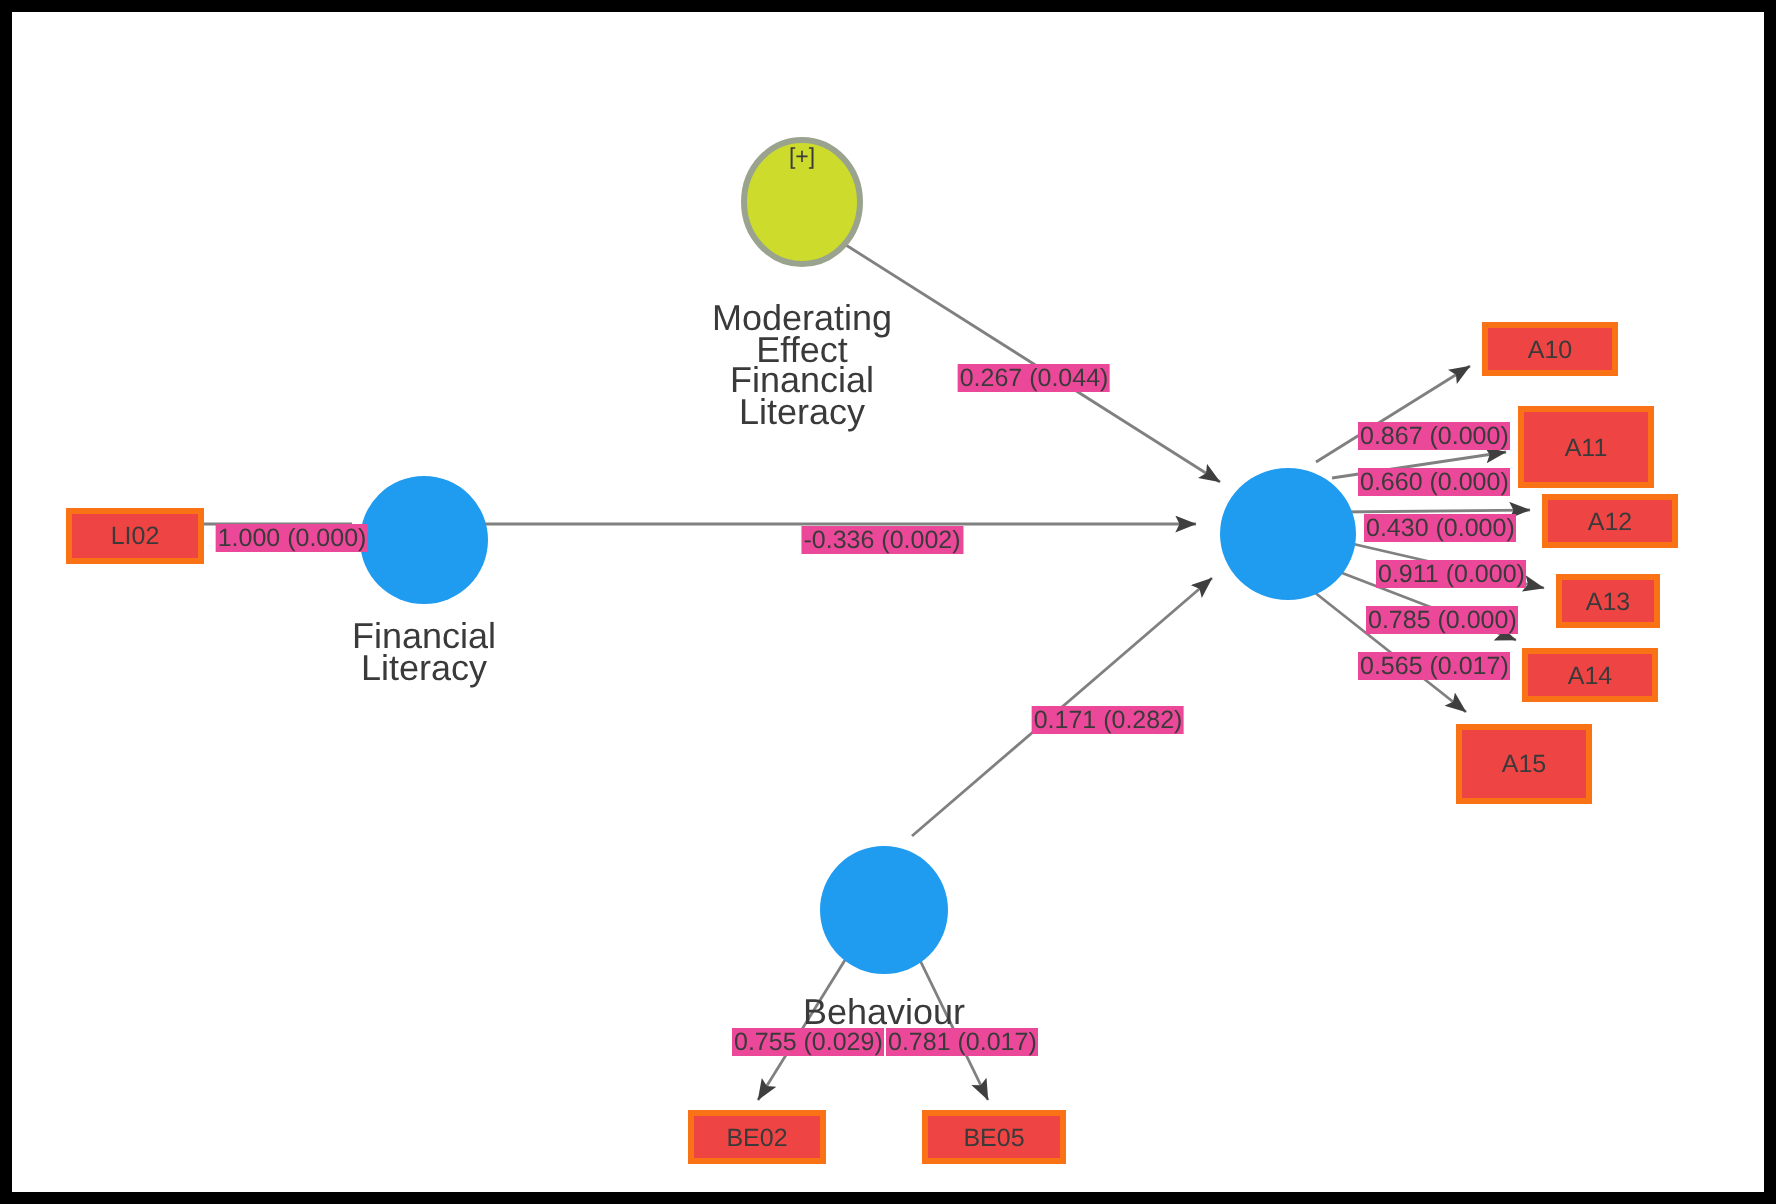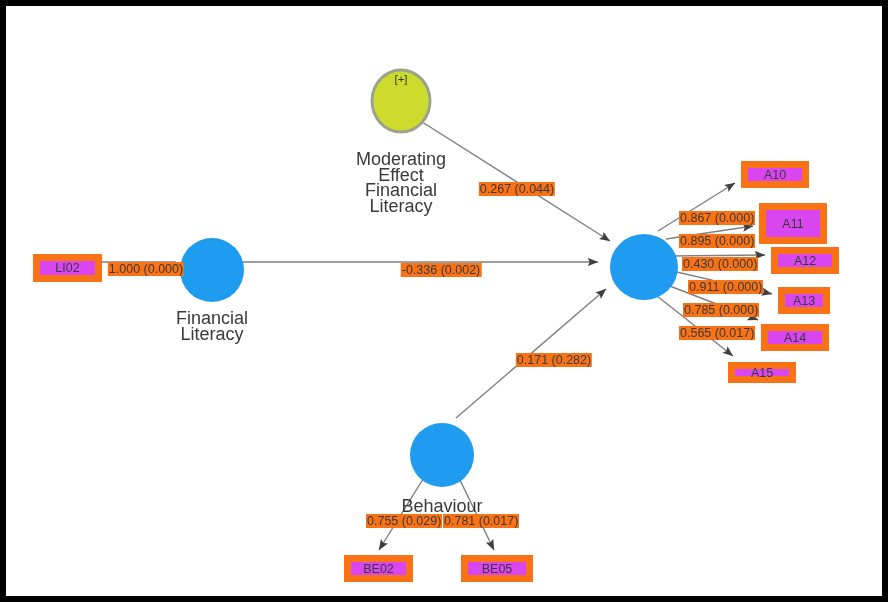--- a/index.html
+++ b/index.html
@@ -36,33 +36,33 @@
   }
   .node-circle-label {
     font-size: 18px;
     text-align: center;
     line-height: 15.5px;
     transform: translateX(-50%);
   }
   .edge-label {
     font-size: 12.5px;
     transform: translateX(-50%);
-    background: #f97316;
+    background: #ec4899;
     padding: 0 1px;
   }
   .edge-label.left-anchor { transform: none; }
   .mod-sign {
     font-size: 11.5px;
     transform: translateX(-50%);
     color: #3a3a3a;
   }
   .yellow-box {
     position: absolute;
-    background: #d946ef;
-    border: 7px solid #f97316;
+    background: #ef4444;
+    border: 3px solid #f97316;
     box-sizing: border-box;
     display: flex;
     align-items: center;
     justify-content: center;
     font-size: 12.5px;
     color: #3a3a3a;
     font-family: "Liberation Sans", sans-serif;
   }
 </style>
 </head>
@@ -128,21 +128,21 @@
 
   <div class="edge-label" style="left:511px; top:176px;">0.267 (0.044)</div>
 
   <div class="edge-label" style="left:435px; top:257px;">-0.336 (0.002)</div>
 
   <div class="edge-label" style="left:548px; top:347px;">0.171 (0.282)</div>
 
   <div class="edge-label" style="left:140px; top:256px;">1.000 (0.000)</div>
 
   <div class="edge-label left-anchor" style="left:673px; top:205px;">0.867 (0.000)</div>
-  <div class="edge-label left-anchor" style="left:673px; top:228px;">0.895 (0.000)</div>
+  <div class="edge-label left-anchor" style="left:673px; top:228px;">0.660 (0.000)</div>
   <div class="edge-label left-anchor" style="left:676px; top:251px;">0.430 (0.000)</div>
   <div class="edge-label left-anchor" style="left:682px; top:274px;">0.911 (0.000)</div>
   <div class="edge-label left-anchor" style="left:677px; top:297px;">0.785 (0.000)</div>
   <div class="edge-label left-anchor" style="left:673px; top:320px;">0.565 (0.017)</div>
 
   <div class="edge-label left-anchor" style="left:360px; top:508px;">0.755 (0.029)</div>
   <div class="edge-label left-anchor" style="left:437px; top:508px;">0.781 (0.017)</div>
 
   <div class="yellow-box" style="left:27px; top:248px; width:69px; height:28px;">
     <span>LI02</span>
@@ -156,21 +156,21 @@
   </div>
   <div class="yellow-box" style="left:765px; top:241px; width:68px; height:27px;">
     <span>A12</span>
   </div>
   <div class="yellow-box" style="left:772px; top:281px; width:52px; height:27px;">
     <span>A13</span>
   </div>
   <div class="yellow-box" style="left:755px; top:318px; width:68px; height:27px;">
     <span>A14</span>
   </div>
-  <div class="yellow-box" style="left:722px; top:356px; width:68px; height:21px;">
+  <div class="yellow-box" style="left:722px; top:356px; width:68px; height:40px;">
     <span>A15</span>
   </div>
 
   <div class="yellow-box" style="left:338px; top:549px; width:69px; height:27px;">
     <span>BE02</span>
   </div>
   <div class="yellow-box" style="left:455px; top:549px; width:72px; height:27px;">
     <span>BE05</span>
   </div>
 

